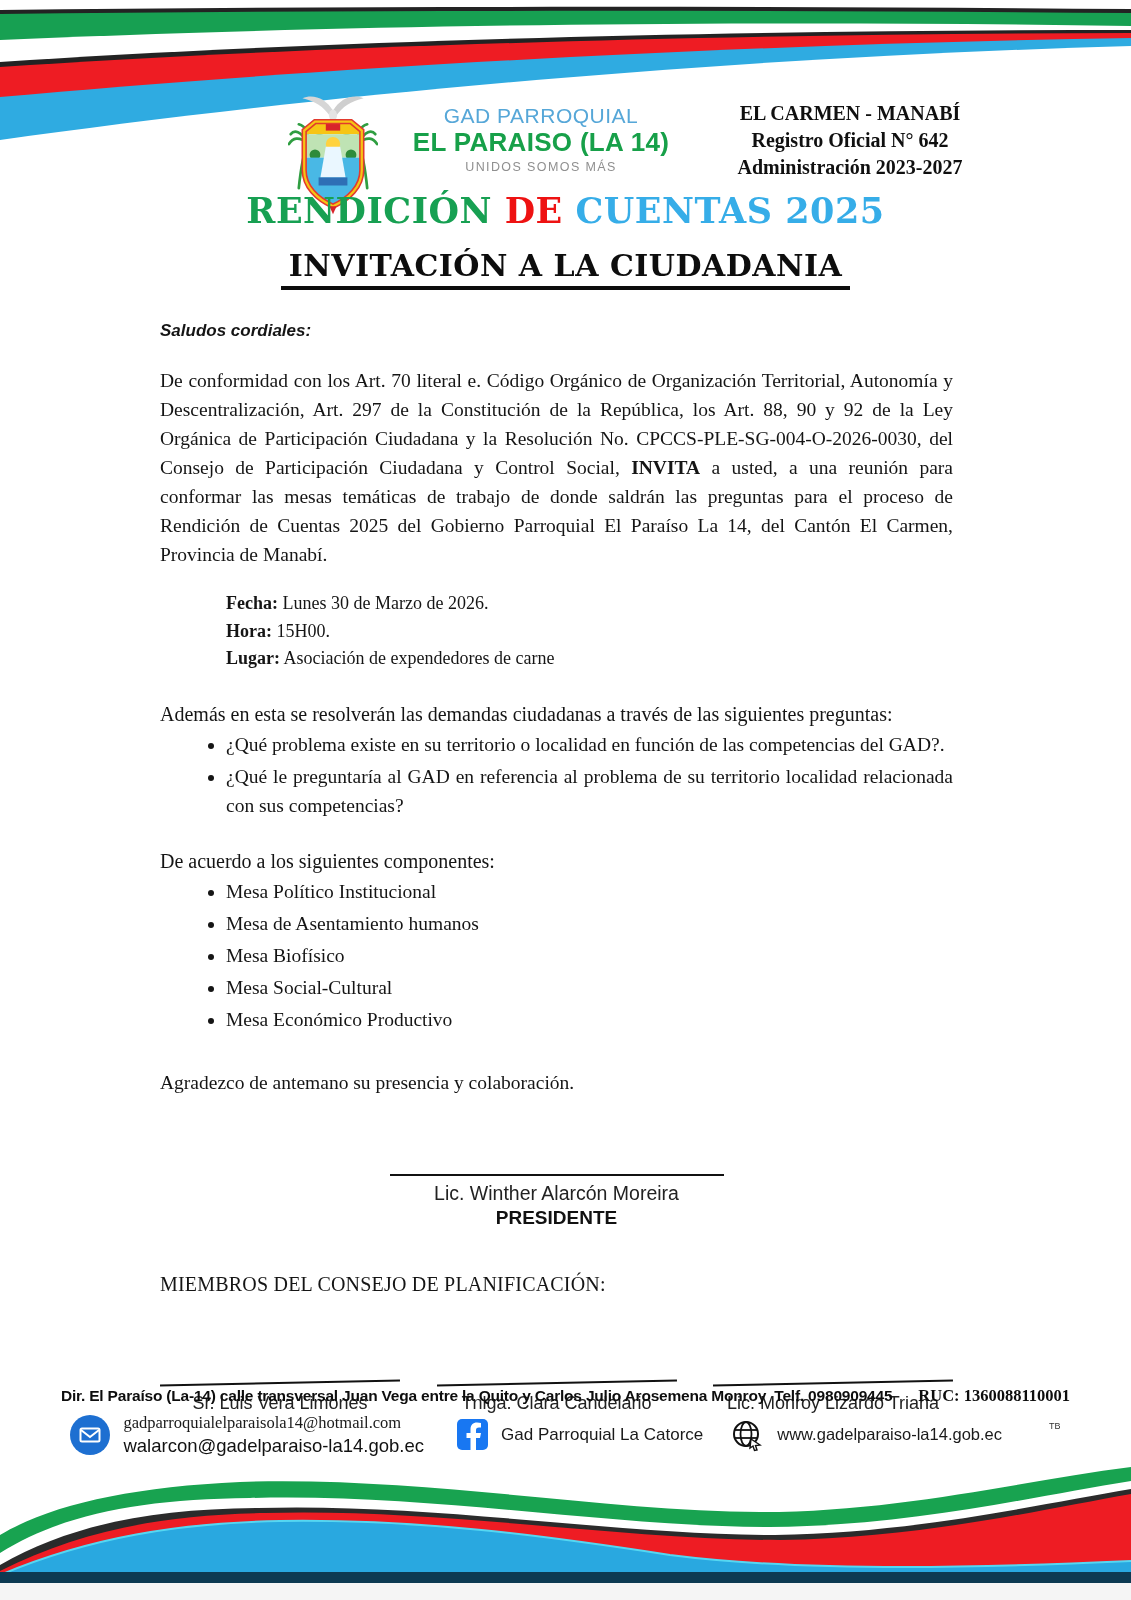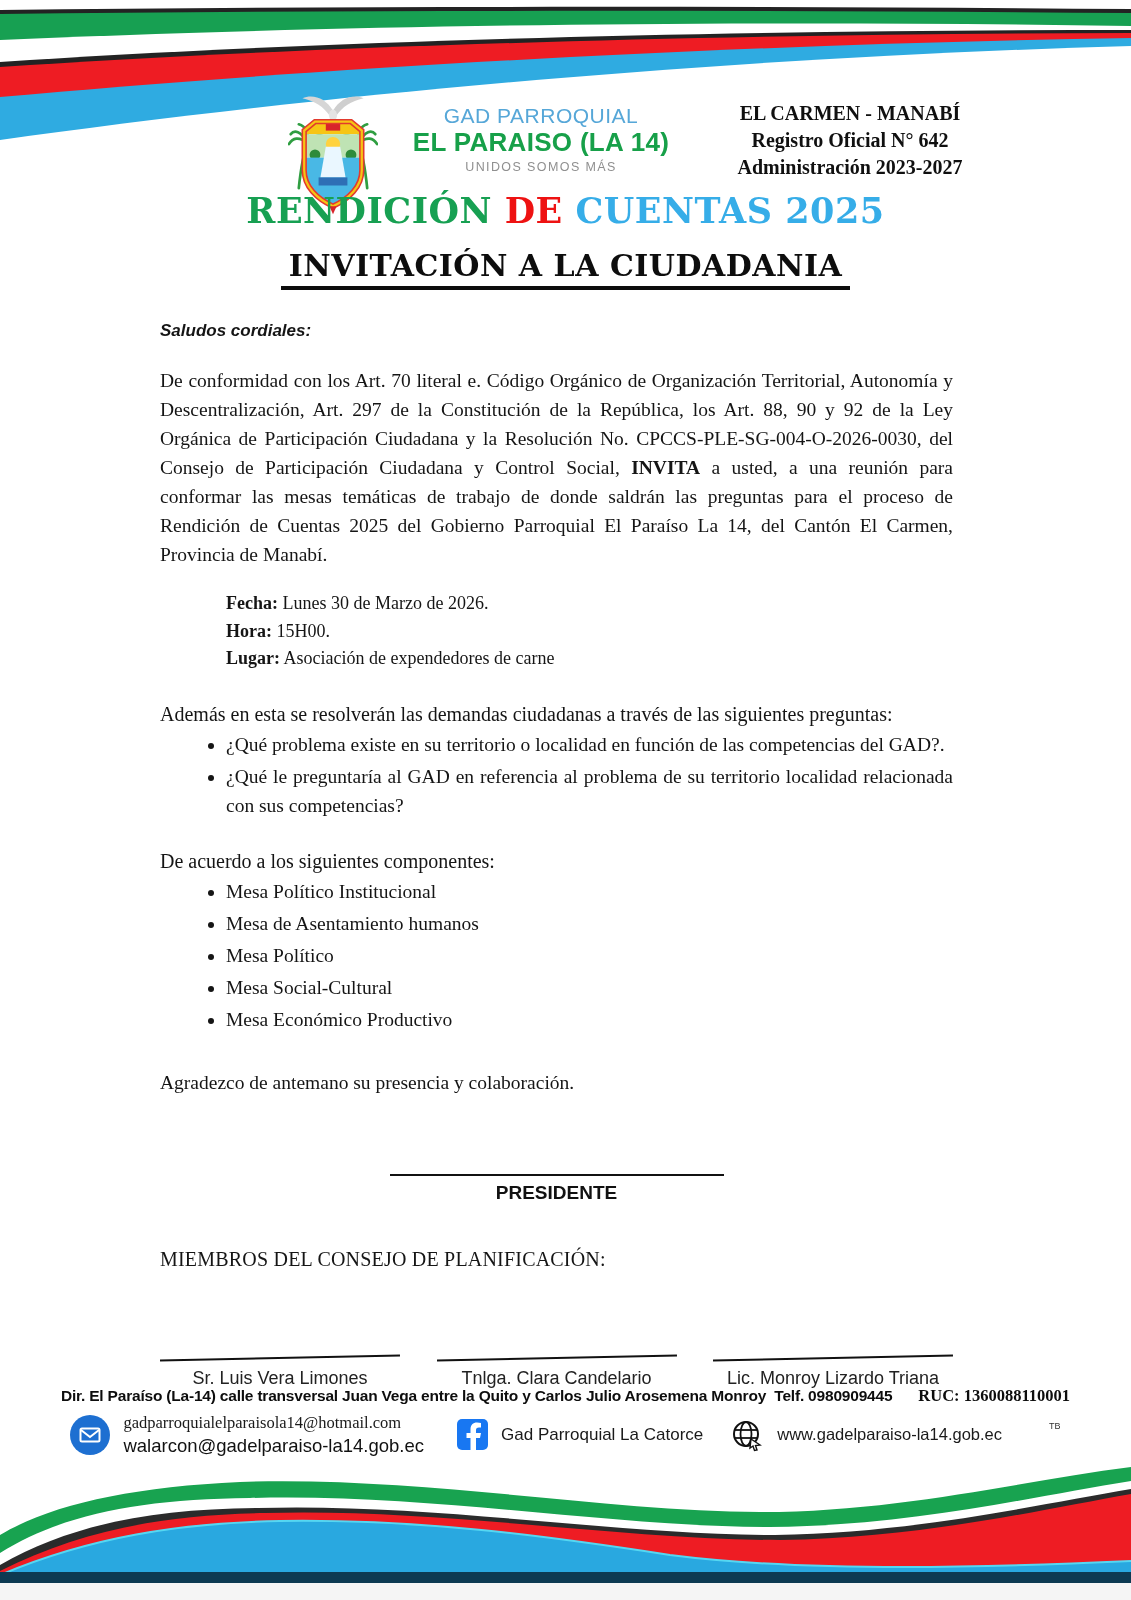--- a/index.html
+++ b/index.html
@@ -158,29 +158,30 @@
     <div class="intro">Además en esta se resolverán las demandas ciudadanas a través de las siguientes preguntas:</div>
     <ul class="blist questions">
       <li>¿Qué problema existe en su territorio o localidad en función de las competencias del GAD?.</li>
       <li>¿Qué le preguntaría al GAD en referencia al problema de su territorio localidad relacionada con sus competencias?</li>
     </ul>
 
     <div class="intro">De acuerdo a los siguientes componentes:</div>
     <ul class="blist">
       <li>Mesa Político Institucional</li>
       <li>Mesa de Asentamiento humanos</li>
-      <li>Mesa Político</li>
+      <li>Mesa Biofísico</li>
       <li>Mesa Social-Cultural</li>
       <li>Mesa Económico Productivo</li>
     </ul>
 
     <div class="closing">Agradezco de antemano su presencia y colaboración.</div>
 
     <div class="sig-block">
       <div class="sig-line"></div>
+      <div class="sig-name">Lic. Winther Alarcón Moreira</div>
       <div class="sig-role">PRESIDENTE</div>
     </div>
 
     <div class="council-heading">MIEMBROS DEL CONSEJO DE PLANIFICACIÓN:</div>
 
     <div class="members-row">
       <div class="member">
         <div class="m-line"></div>
         <div class="m-name">Sr. Luis Vera Limones</div>
       </div>

